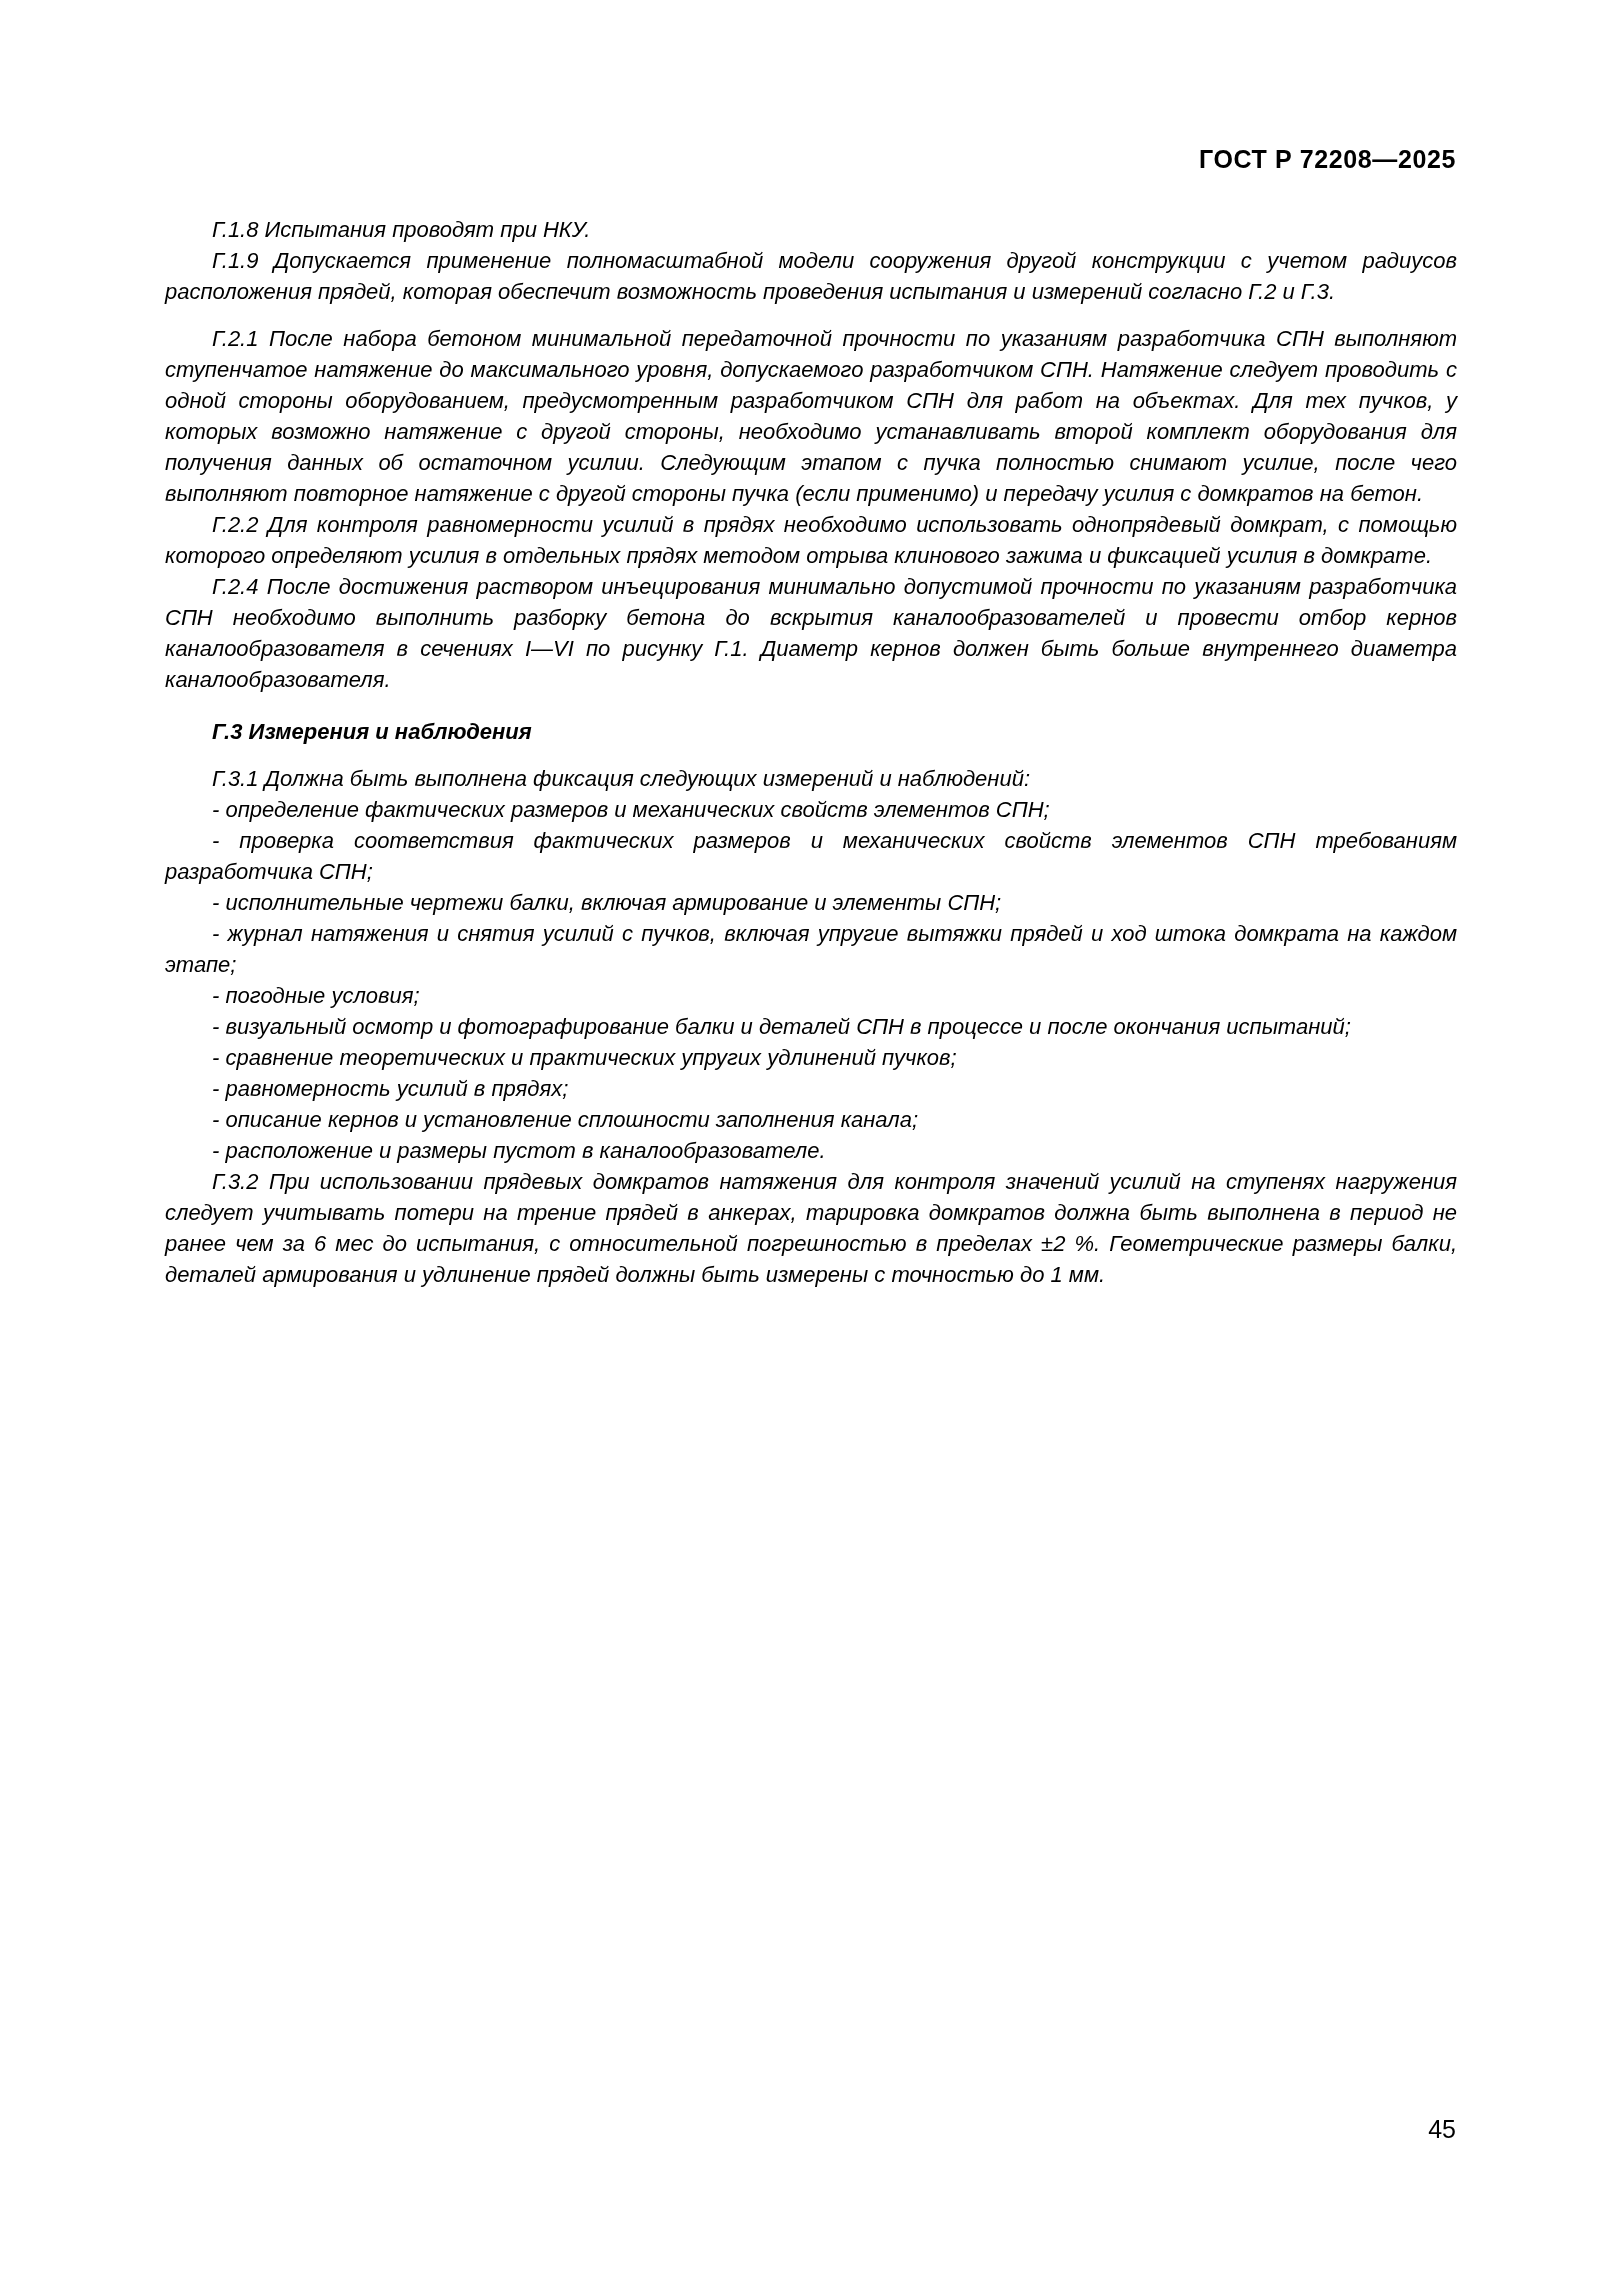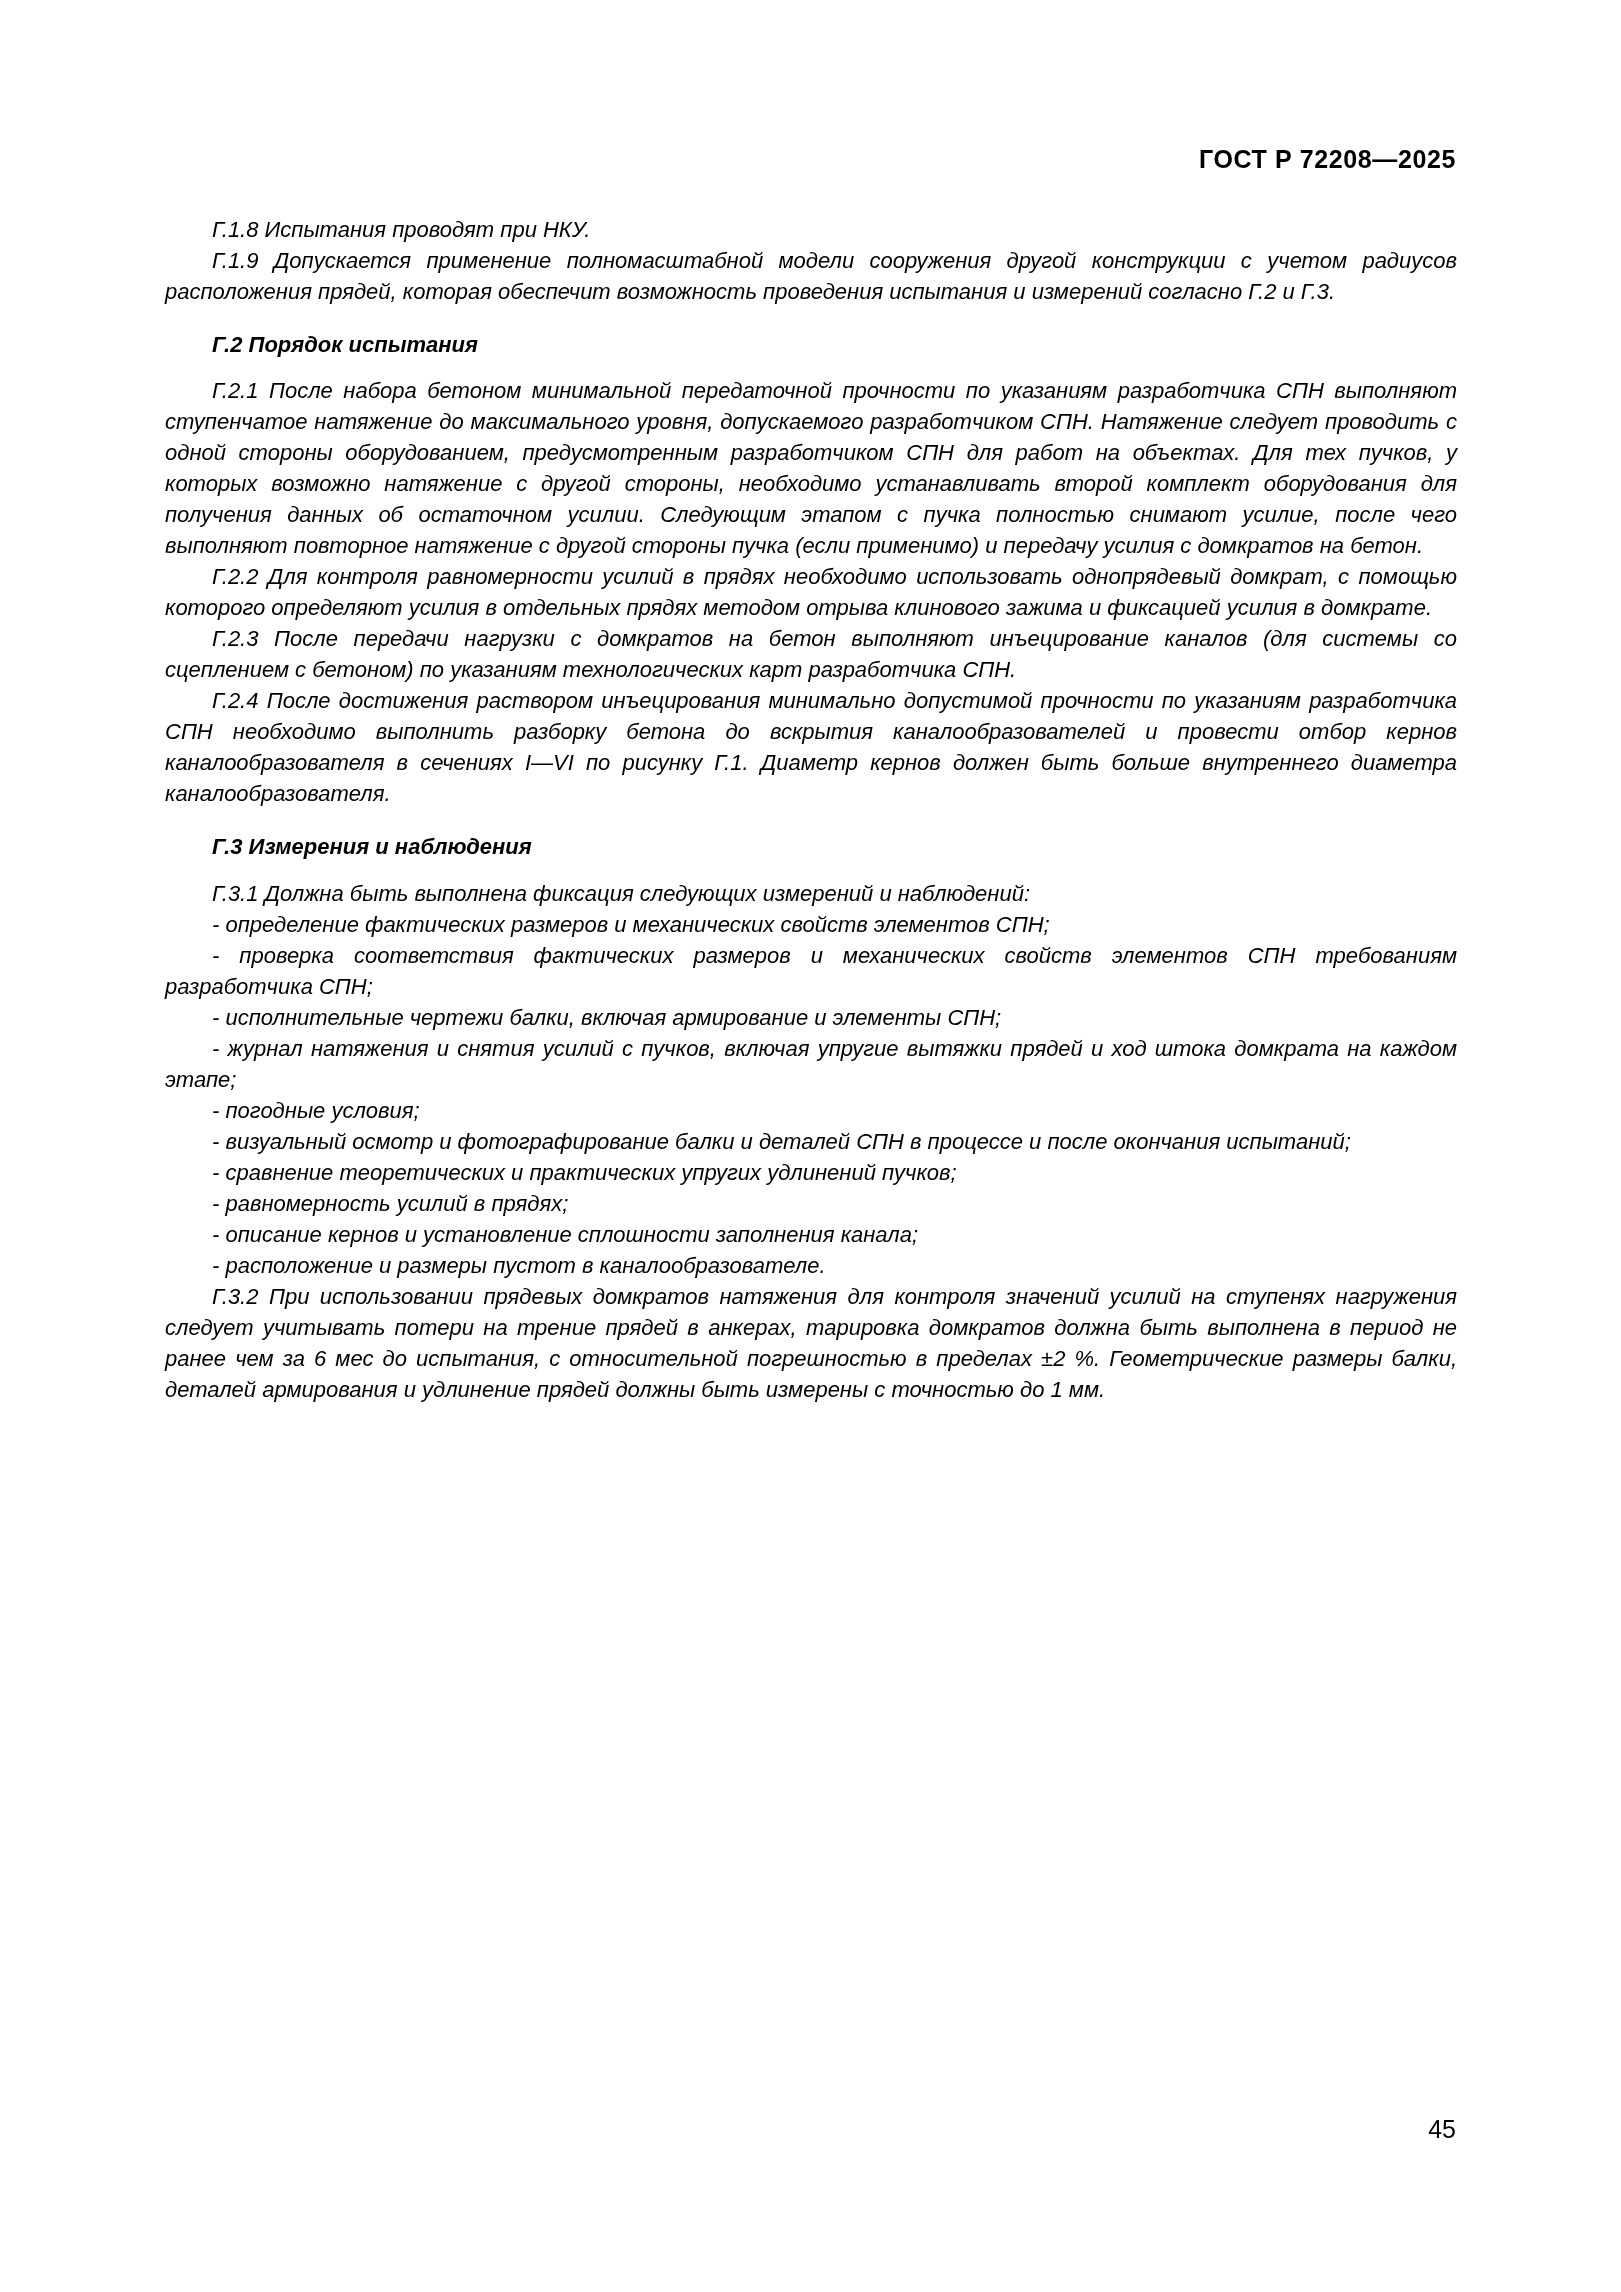--- a/index.html
+++ b/index.html
@@ -69,25 +69,23 @@
 
 <div class="page">
 
   <div class="header">ГОСТ Р 72208—2025</div>
 
   <div class="content">
 
     <p class="indent">Г.1.8  Испытания проводят при НКУ.</p>
     <p class="indent">Г.1.9  Допускается применение полномасштабной модели сооружения другой конструкции с учетом радиусов расположения прядей, которая обеспечит возможность проведения испытания и измерений согласно Г.2 и Г.3.</p>
 
-    <h3 class="sp-before-head">Г.2  Порядок испытания</h3>
 
     <p class="indent sp-after-head">Г.2.1  После набора бетоном минимальной передаточной прочности по указаниям разработчика СПН выполняют ступенчатое натяжение до максимального уровня, допускаемого разработчиком СПН. Натяжение следует проводить с одной стороны оборудованием, предусмотренным разработчиком СПН для работ на объектах. Для тех пучков, у которых возможно натяжение с другой стороны, необходимо устанавливать второй комплект оборудования для получения данных об остаточном усилии. Следующим этапом с пучка полностью снимают усилие, после чего выполняют повторное натяжение с другой стороны пучка (если применимо) и передачу усилия с домкратов на бетон.</p>
     <p class="indent">Г.2.2  Для контроля равномерности усилий в прядях необходимо использовать однопрядевый домкрат, с помощью которого определяют усилия в отдельных прядях методом отрыва клинового зажима и фиксацией усилия в домкрате.</p>
-    <p class="indent">Г.2.3  После передачи нагрузки с домкратов на бетон выполняют инъецирование каналов (для системы со сцеплением с бетоном) по указаниям технологических карт разработчика СПН.</p>
     <p class="indent">Г.2.4  После достижения раствором инъецирования минимально допустимой прочности по указаниям разработчика СПН необходимо выполнить разборку бетона до вскрытия каналообразователей и провести отбор кернов каналообразователя в сечениях I—VI по рисунку Г.1. Диаметр кернов должен быть больше внутреннего диаметра каналообразователя.</p>
 
     <h3 class="sp-before-head">Г.3  Измерения и наблюдения</h3>
 
     <p class="indent sp-after-head">Г.3.1  Должна быть выполнена фиксация следующих измерений и наблюдений:</p>
     <p class="indent">- определение фактических размеров и механических свойств элементов СПН;</p>
     <p class="indent">- проверка соответствия фактических размеров и механических свойств элементов СПН требованиям разработчика СПН;</p>
     <p class="indent">- исполнительные чертежи балки, включая армирование и элементы СПН;</p>
     <p class="indent">- журнал натяжения и снятия усилий с пучков, включая упругие вытяжки прядей и ход штока домкрата на каждом этапе;</p>
     <p class="indent">- погодные условия;</p>

